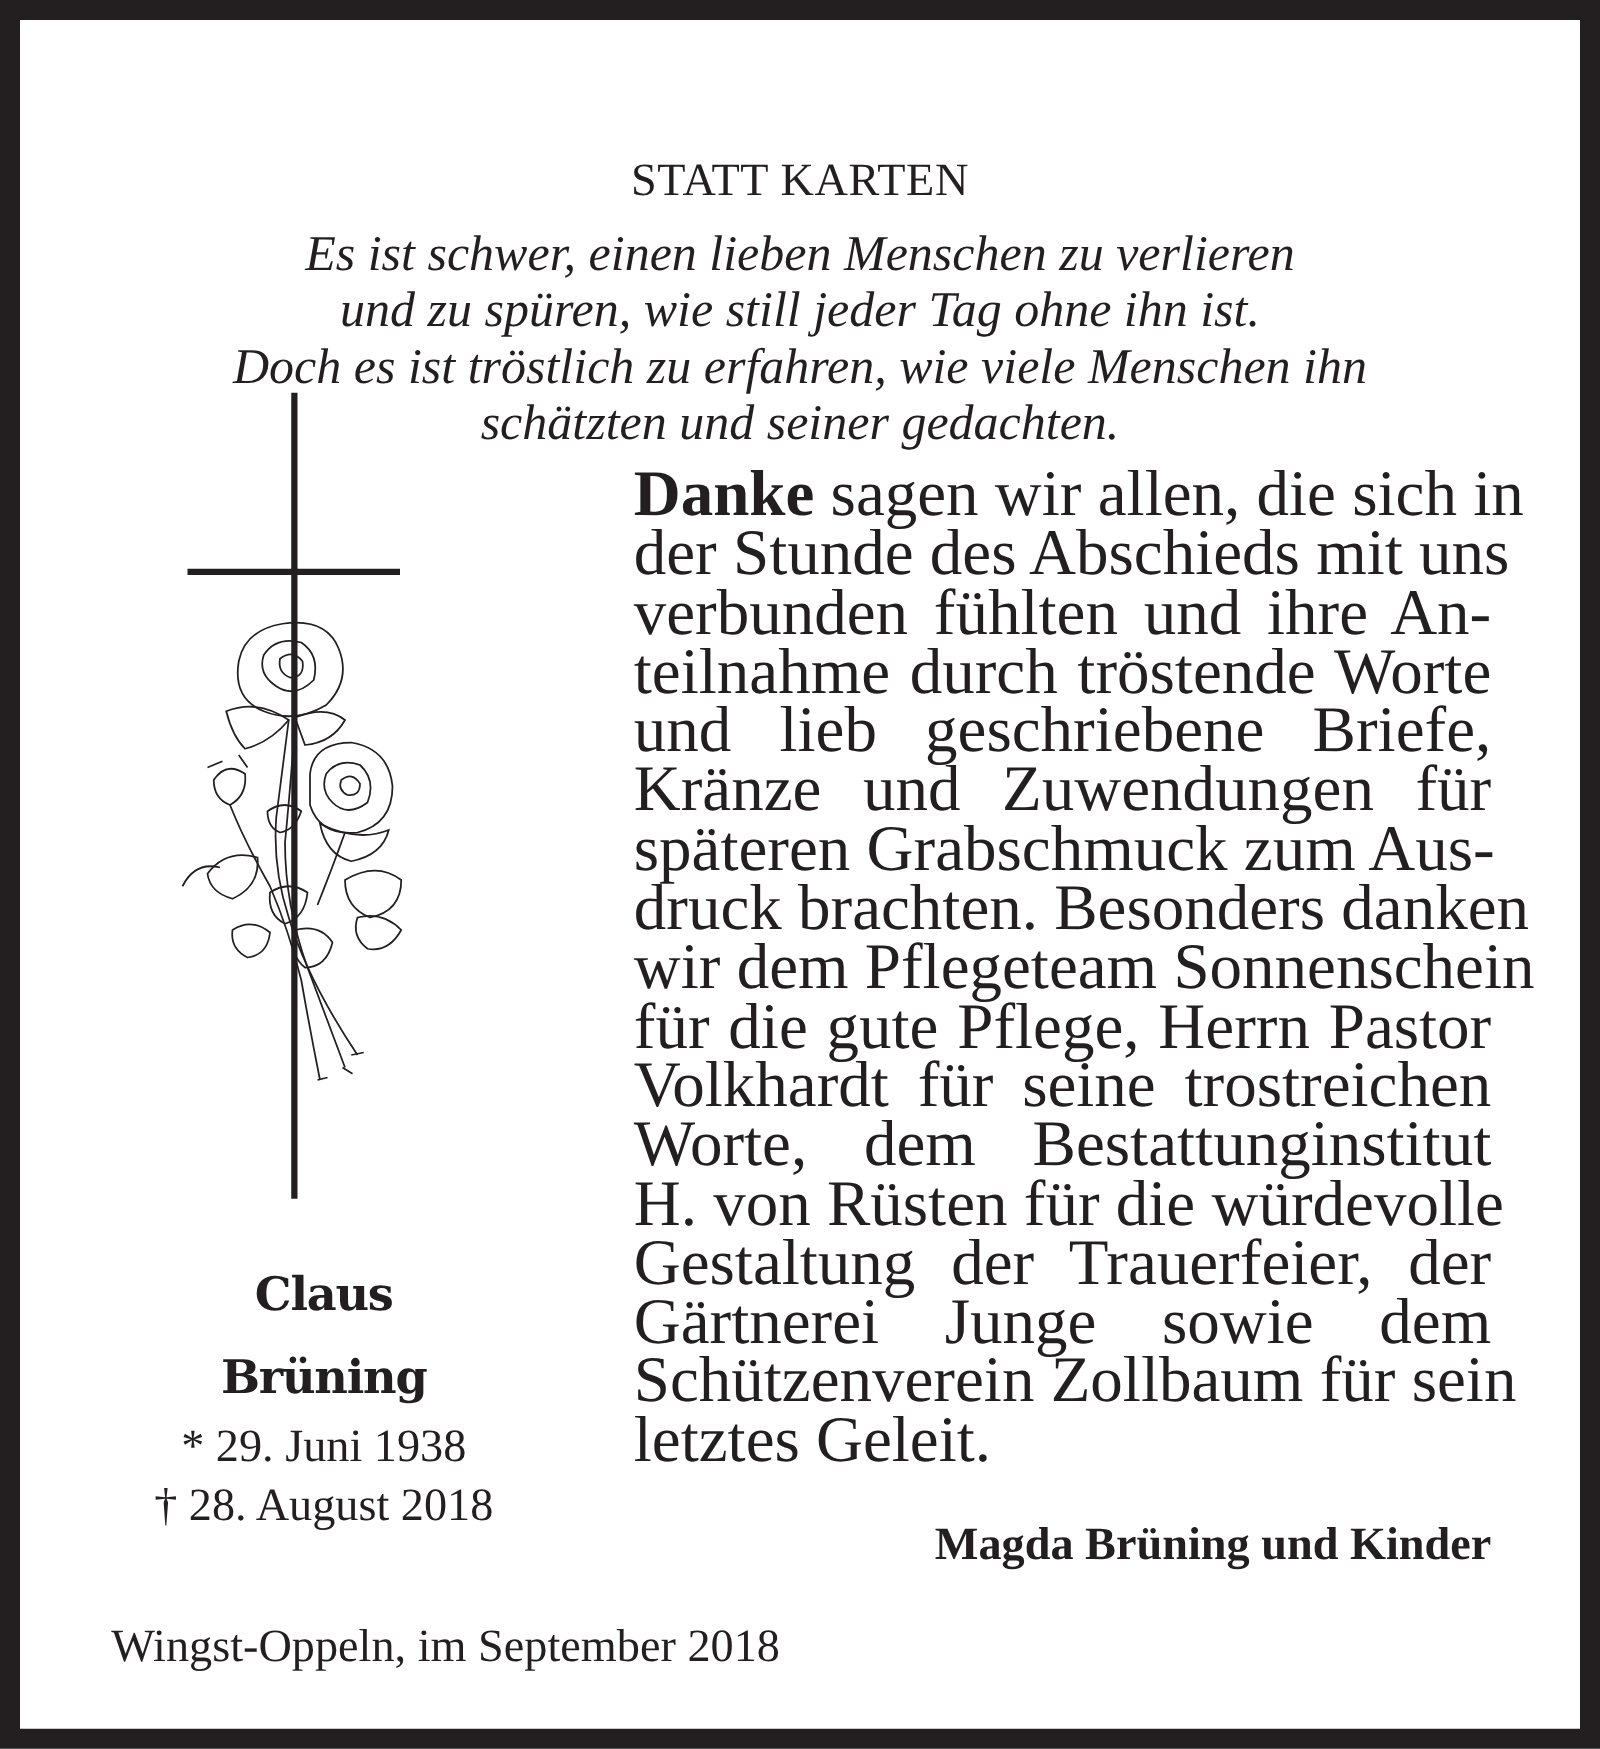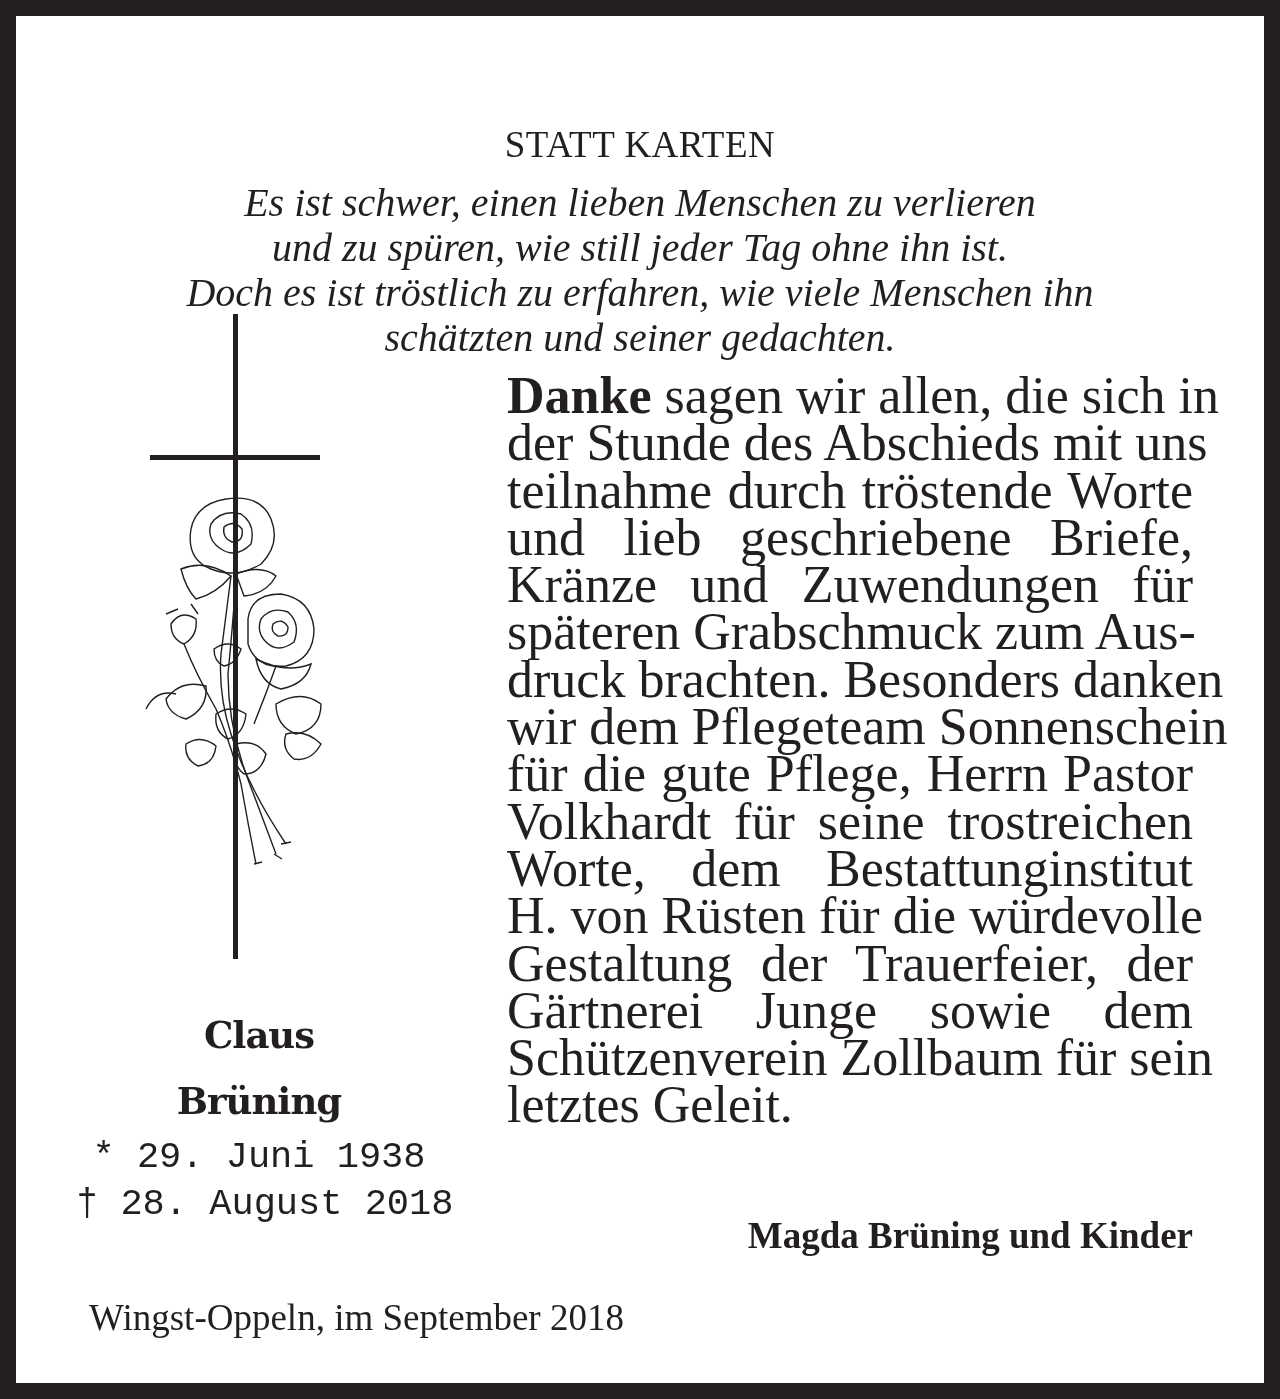--- a/index.html
+++ b/index.html
@@ -72,21 +72,21 @@
     text-align: center;
   }
   .name {
     font-family: "DejaVu Serif", serif;
     font-weight: bold;
     font-size: 37px;
     line-height: 66px;
     letter-spacing: -1px;
   }
   .dates {
-    font-family: Liberation Mono, monospace;
+    font-family: Liberation Serif, serif;
     font-size: 37px;
     line-height: 47px;
     white-space: nowrap;
   }
   .place {
     position: absolute;
     left: 73px; top: 1280px;
     font-family: "Liberation Serif", serif;
     font-size: 37px;
     line-height: 44px;
@@ -142,20 +142,21 @@
         <path d="M48 330 Q60 360 80 395 Q95 430 105 470 Q112 510 120 550"></path>
         <path d="M140 352 Q130 380 118 410"></path>
         <path d="M145 530 L155 528 M138 540 L146 545 M118 550 L126 548"></path>
       </g>
     </svg>
   </div>
 
   <div class="thanks">
     <span class="line"><b>Danke</b><span> sagen wir allen, die sich in</span></span>
     <span class="line">der Stunde des Abschieds mit uns</span>
+    <span class="line">verbunden fühlten und ihre An-</span>
     <span class="line">teilnahme durch tröstende Worte</span>
     <span class="line">und lieb geschriebene Briefe,</span>
     <span class="line">Kränze und Zuwendungen für</span>
     <span class="line">späteren Grabschmuck zum Aus-</span>
     <span class="line">druck brachten. Besonders danken</span>
     <span class="line">wir dem Pflegeteam Sonnenschein</span>
     <span class="line">für die gute Pflege, Herrn Pastor</span>
     <span class="line">Volkhardt für seine trostreichen</span>
     <span class="line">Worte, dem Bestattunginstitut</span>
     <span class="line">H. von Rüsten für die würdevolle</span>

